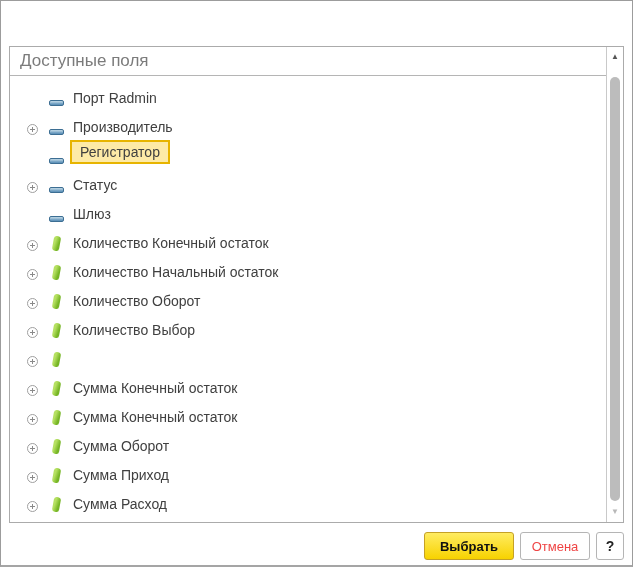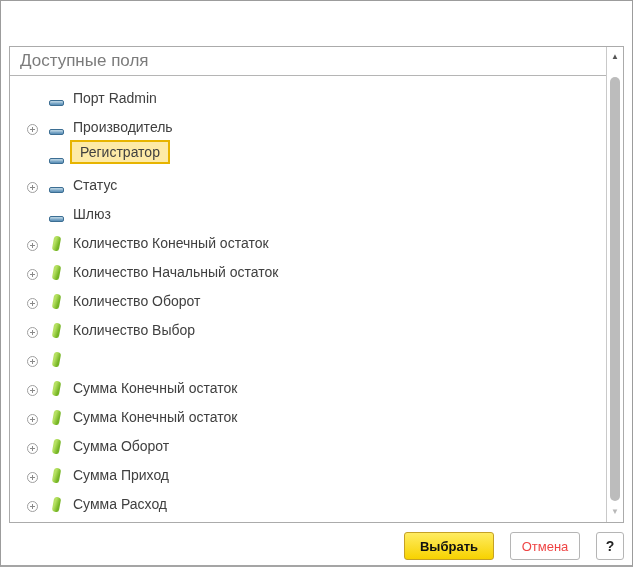--- a/index.html
+++ b/index.html
@@ -36,21 +36,21 @@
     background:linear-gradient(100deg, #b5e061 30%, #76b525 75%);
     transform:rotate(10deg); display:block; }
   .row-label { margin-left:9px; font-size:14px; color:#404040; white-space:nowrap; }
   .row-label.selected { background:#fdeaa7; border:2px solid #e7b400; padding:2px 8px; margin-left:6px; }
   
   .scrollbar { position:absolute; top:0; right:0; bottom:0; width:17px; border-left:1px solid #c9c9c9; background:#fff; }
   .sb-up { position:absolute; top:3px; left:0; right:0; height:14px; text-align:center; font-size:8px; color:#555; line-height:14px; }
   .sb-down { position:absolute; bottom:3px; left:0; right:0; height:14px; text-align:center; font-size:8px; color:#b8b8b8; line-height:14px; }
   .sb-thumb { position:absolute; top:30px; bottom:21px; left:3px; width:10px; background:#bcbcbc; border-radius:5px; }
   
-  .footer { position:absolute; right:8px; bottom:5px; display:flex; gap:16px; align-items:center; }
+  .footer { position:absolute; right:8px; bottom:5px; display:flex; gap:6px; align-items:center; }
   .btn { height:28px; border-radius:3px; font-size:13px; display:flex; align-items:center; justify-content:center; cursor:default; }
   .btn-primary { width:90px; background:linear-gradient(#ffec61, #f7d200); border:1px solid #c5a126; font-weight:bold; color:#111; }
   .btn-plain { width:70px; background:#fff; border:1px solid #b5b5b5; color:#ef4444; }
   .btn-help { width:28px; background:#fff; border:1px solid #b5b5b5; color:#222; font-weight:bold; font-size:14px; }
 </style>
 </head>
 <body>
 
 <div class="window">
 

